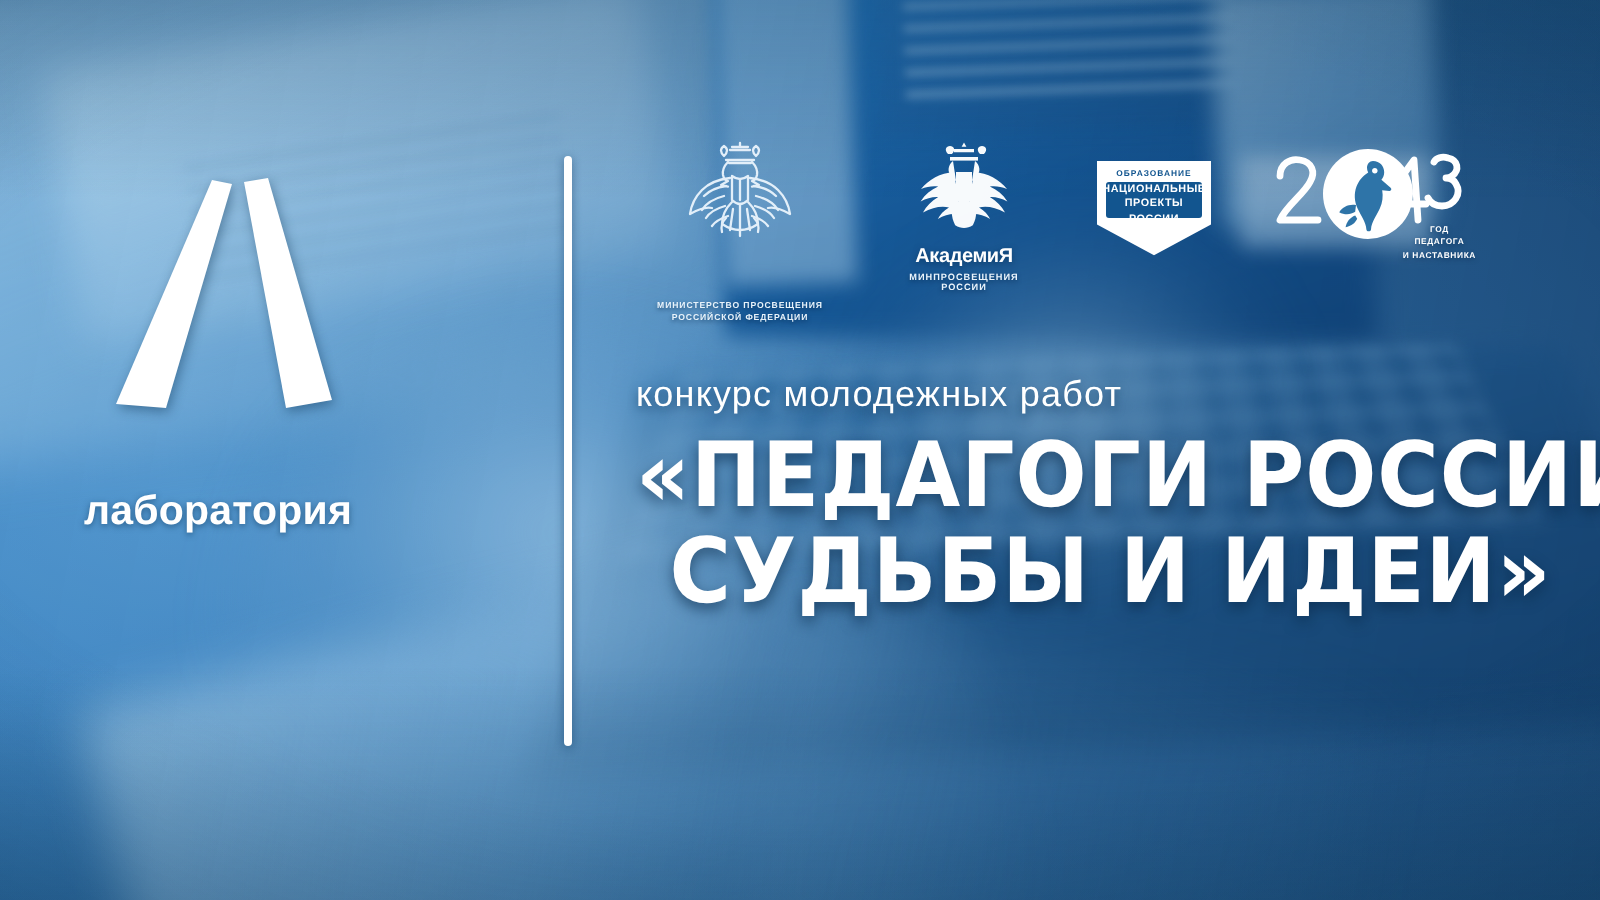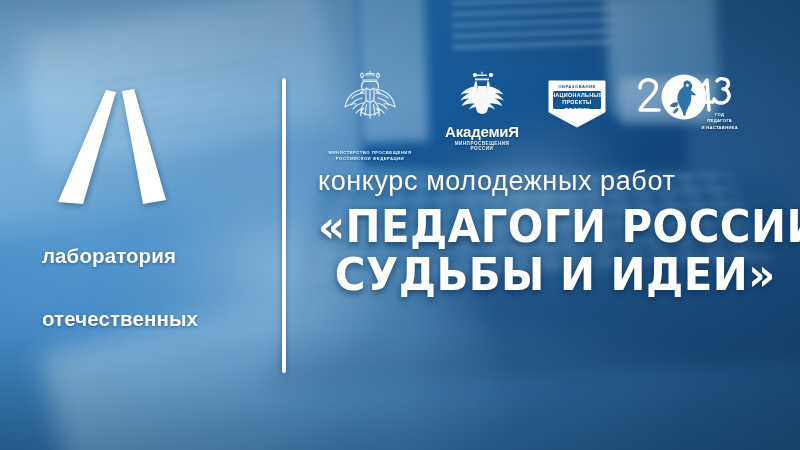--- a/index.html
+++ b/index.html
@@ -210,26 +210,27 @@
 
   
   .titles {
     position: absolute;
     left: 318px;
     top: 168px;
     width: 470px;
   }
   .kicker {
     color: #ffffff;
-    font-size: 27px;
+    font-size: 18px;
     font-weight: 400;
     letter-spacing: .6px;
     line-height: 1;
     text-shadow: 0 2px 5px rgba(10,45,80,.55);
     white-space: nowrap;
+    margin-top: 20px;
   }
   .headline {
     margin-top: 8px;
     color: #ffffff;
     font-family: "DejaVu Sans", "Liberation Sans", sans-serif;
     font-weight: 700;
     font-size: 45px;
     line-height: 1.07;
     letter-spacing: .5px;
     text-shadow: 0 3px 7px rgba(8,40,72,.6);
@@ -271,21 +272,20 @@
       <svg width="112" height="118" viewBox="0 0 112 118" aria-hidden="true">
 
         <polygon points="50,2 60,4 27,116 2,114" fill="#ffffff"></polygon>
 
         <polygon points="66,3 78,1 110,112 87,116" fill="#ffffff"></polygon>
       </svg>
     </div>
 
     <div class="brand-name">
       <div>лаборатория</div>
-      <div>отечественных</div>
     </div>
   </div>
 
   <div class="divider"></div>
 
   <div class="logos">
 
     <div class="logo">
       <svg width="96" height="80" viewBox="0 0 96 80" aria-hidden="true">
         <g fill="none" stroke="#eaf4fc" stroke-width="1.15" stroke-linecap="round" stroke-linejoin="round" opacity=".95">
@@ -332,21 +332,21 @@
 
           <path d="M34 18h8v12c0 3-4 5-4 5s-4-2-4-5z"></path>
 
           <path d="M33 18c-7 .6-12.5 3.6-16.5 8.5 3-1.2 6-1.6 8.6-1.2-3.6 1.6-6.6 4-8.8 7.4 3-1.6 6-2.4 8.8-2.2-3.4 2-6 4.6-7.6 7.8 4.6-2.6 9-3.4 13-2.6-2.6 1.6-4.6 3.6-5.6 5.8 4-2.4 8-3 11.6-2z"></path>
           <path d="M43 18c7 .6 12.5 3.6 16.5 8.5-3-1.2-6-1.6-8.6-1.2 3.6 1.6 6.6 4 8.8 7.4-3-1.6-6-2.4-8.8-2.2 3.4 2 6 4.6 7.6 7.8-4.6-2.6-9-3.4-13-2.6 2.6 1.6 4.6 3.6 5.6 5.8-4-2.4-8-3-11.6-2z"></path>
 
           <path d="M33 33c-1.6 4-1.4 8 .6 11.6 2.8 1.8 6 1.8 8.8 0 2-3.6 2.2-7.6 .6-11.6z"></path>
         </g>
       </svg>
       <div style="margin-top:-2px;text-align:center;width:76px;">
-        <div style="color:#ffffff;font-size:15px;font-weight:700;letter-spacing:-.2px;line-height:1;
+        <div style="color:#ffffff;font-size:10px;font-weight:700;letter-spacing:-.2px;line-height:1;
                     text-shadow:0 1px 3px rgba(10,45,80,.6);">АкадемиЯ</div>
         <div style="margin-top:2px;color:#eaf4fc;font-size:4.6px;font-weight:700;letter-spacing:.5px;
                     text-shadow:0 1px 2px rgba(10,45,80,.6);">МИНПРОСВЕЩЕНИЯ РОССИИ</div>
       </div>
     </div>
 
     <div class="logo" style="margin-top:10px;">
       <svg width="62" height="52" viewBox="0 0 62 52" aria-hidden="true">
         <g>
           <path d="M3 3 H59 V34 L31 49 L3 34 Z" fill="#ffffff"></path>

